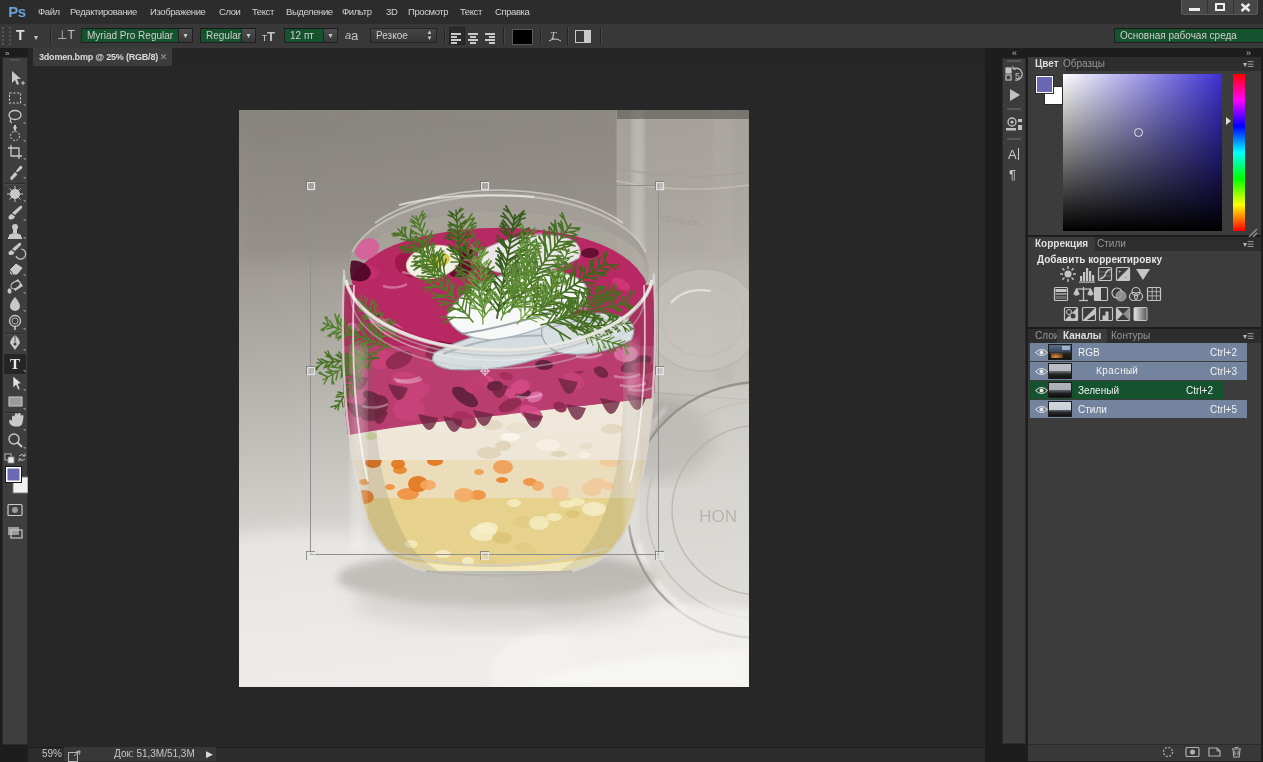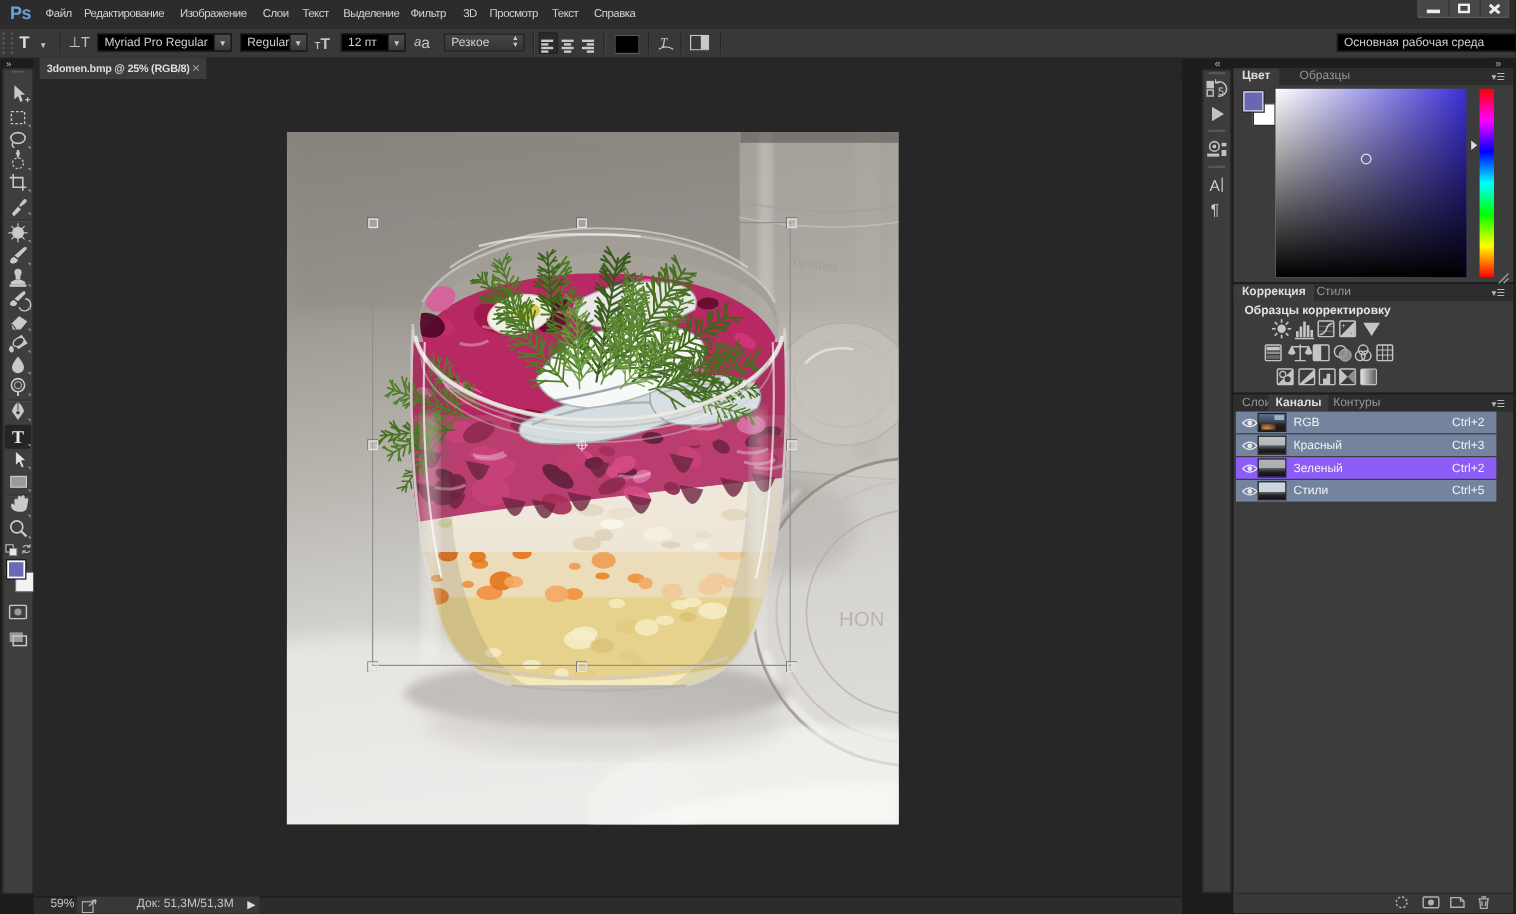--- a/index.html
+++ b/index.html
@@ -4,21 +4,21 @@
   html,body{margin:0;padding:0;}
   body{width:1263px;height:762px;overflow:hidden;background:#1d1d1d;
        font-family:"Liberation Sans",sans-serif;position:relative;}
   .abs{position:absolute;}
   
   #menubar{left:0;top:0;width:1263px;height:24px;background:#2c2c2c;border-bottom:1px solid #202020;}
   #pslogo{left:4px;top:2px;width:26px;height:20px;color:#6ba1d9;font-weight:bold;font-size:15px;line-height:20px;text-align:center;letter-spacing:-0.5px;}
   .menu{top:0;height:24px;line-height:24px;font-size:9.5px;letter-spacing:-0.4px;color:#d2d2d2;}
   
   #optbar{left:0;top:24px;width:1263px;height:24px;background:#383838;border-bottom:1px solid #1e1e1e;}
-  .fld{top:4px;height:15px;background:#000000;border:1px solid #202020;border-top-color:#1a1a1a;color:#cfcfcf;font-size:10px;line-height:14px;padding-left:5px;box-sizing:border-box;white-space:nowrap;}
+  .fld{top:4px;height:15px;background:#14532d;border:1px solid #202020;border-top-color:#1a1a1a;color:#cfcfcf;font-size:10px;line-height:14px;padding-left:5px;box-sizing:border-box;white-space:nowrap;}
   .fbtn{position:absolute;right:0;top:0;width:13px;height:13px;background:linear-gradient(#4e4e4e,#383838);border-left:1px solid #222;color:#c9c9c9;font-size:8px;line-height:13px;text-align:center;}
   .sep{top:27px;width:1px;height:18px;background:#262626;border-right:1px solid #454545;}
   .oicon{color:#c3c3c3;}
   
   #tabbar{left:28px;top:48px;width:957px;height:18px;background:#262626;}
   #tab1{left:5px;top:0;width:139px;height:18px;background:#3c3c3c;color:#dcdcdc;font-size:9px;font-weight:bold;letter-spacing:-0.2px;line-height:18px;padding-left:6px;box-sizing:border-box;white-space:nowrap;overflow:hidden;}
   
   #tools{left:2px;top:57px;width:26px;height:688px;background:#3e3e3e;border:1px solid #2a2a2a;box-sizing:border-box;}
   
   #canvas{left:28px;top:66px;width:957px;height:681px;background:#272727;}
@@ -568,41 +568,41 @@
       <text x="6" y="101" font-family="Liberation Sans" font-size="13" fill="#cdcdcd">A</text>
       <line x1="16.5" y1="90" x2="16.5" y2="102" stroke="#cdcdcd" stroke-width="1"></line>
       <text x="7" y="121" font-family="Liberation Sans" font-size="13" fill="#cdcdcd">¶</text>
     </svg></div>
 <div class="abs" style="left:1012px;top:48px;color:#b5b5b5;font-size:9px;">«</div>
 <div class="abs" style="left:1246px;top:48px;color:#b5b5b5;font-size:9px;">»</div>
 
 <div class="abs panel" style="top:57px;height:178px;">
   <div class="ptabs">
       <span class="ptab active" style="left:0;">Цвет</span>
-      <span class="ptab" style="left:48px;">Образцы</span>
+      <span class="ptab" style="left:28px;">Образцы</span>
       <span class="pmenu">▾☰</span>
     </div>
 </div>
 <div class="abs" style="left:1044px;top:86px;width:17px;height:17px;background:#fff;border:1px solid #2a2a2a;"></div>
 <div class="abs" style="left:1036px;top:76px;width:15px;height:15px;background:#6966b4;border:1px solid #fff;outline:1px solid #2a2a2a;"></div>
 <div class="abs" style="left:1063px;top:74px;width:159px;height:157px;background:linear-gradient(to bottom,rgba(0,0,0,0),#000),linear-gradient(to right,#fff,#3c2fd4);"></div>
 <div class="abs" style="left:1134px;top:128px;width:7px;height:7px;border:1px solid #e6e6e6;border-radius:50%;"></div>
 <div class="abs" style="left:1233px;top:74px;width:12px;height:157px;background:linear-gradient(to bottom,#f00 0%,#f0f 16.7%,#00f 33.3%,#0ff 50%,#0f0 66.7%,#ff0 83.3%,#f00 100%);"></div>
 <div class="abs" style="left:1226px;top:117px;width:0;height:0;border-left:5px solid #ddd;border-top:4px solid transparent;border-bottom:4px solid transparent;"></div>
 <div class="abs" style="left:1248px;top:224px;width:10px;height:10px;"><svg width="10" height="10">
       <path d="M9,1 L1,9 M9,5 L5,9" stroke="#9a9a9a" stroke-width="1.2"></path>
     </svg></div>
 
 <div class="abs panel" style="top:237px;height:90px;">
   <div class="ptabs">
       <span class="ptab active" style="left:0;">Коррекция</span>
       <span class="ptab" style="left:62px;">Стили</span>
       <span class="pmenu">▾☰</span>
     </div>
-  <div style="position:absolute;left:9px;top:17px;color:#e4e4e4;font-size:10px;font-weight:bold;">Образцы корректировку</div>
+  <div style="position:absolute;left:9px;top:17px;color:#e4e4e4;font-size:10px;font-weight:bold;">Добавить корректировку</div>
 </div>
 <div id="adjicons" class="abs" style="left:1028px;top:251px;"><svg width="233" height="76" viewBox="0 0 233 76">
       <g fill="#c5c5c5">
         <circle cx="40" cy="23" r="3.5"></circle>
         <rect x="39.3" y="15" width="1.4" height="3" transform="rotate(0 40 23)"></rect>
         <rect x="39.3" y="15" width="1.4" height="3" transform="rotate(45 40 23)"></rect>
         <rect x="39.3" y="15" width="1.4" height="3" transform="rotate(90 40 23)"></rect>
         <rect x="39.3" y="15" width="1.4" height="3" transform="rotate(135 40 23)"></rect>
         <rect x="39.3" y="15" width="1.4" height="3" transform="rotate(180 40 23)"></rect>
         <rect x="39.3" y="15" width="1.4" height="3" transform="rotate(225 40 23)"></rect>
@@ -695,24 +695,24 @@
       <span style="position:absolute;right:10px;top:3.5px;font-size:10px;color:#f2f2f2;">Ctrl+2</span>
     </div>
     <div style="position:absolute;left:0;top:19px;width:217px;height:18px;background:#74849e;">
       <span style="position:absolute;left:5px;top:5px;line-height:0;"><svg width="13" height="9" viewBox="0 0 13 9">
           <path d="M0.5,4.5 Q6.5,-1.5 12.5,4.5 Q6.5,10.5 0.5,4.5 Z" fill="none" stroke="#e8e8e8" stroke-width="1"></path>
           <circle cx="6.5" cy="4.5" r="2" fill="#e8e8e8"></circle>
         </svg></span>
       <span style="position:absolute;left:18px;top:1px;width:24px;height:16px;background:linear-gradient(180deg,#9aa0a8 0%,#6e7478 50%,#232323 75%,#111 100%);border:1px solid #1d1d1d;box-sizing:border-box;overflow:hidden;">
         <i style="position:absolute;left:0;top:0;width:24px;height:7px;background:#c2c6ca;opacity:.85;"></i>
       </span>
-      <span style="position:absolute;left:48px;top:3.5px;font-size:10px;color:#f2f2f2;">Красный</span>
+      <span style="position:absolute;left:66px;top:3.5px;font-size:10px;color:#f2f2f2;font-family:Liberation Mono, monospace;">Красный</span>
       <span style="position:absolute;right:10px;top:3.5px;font-size:10px;color:#f2f2f2;">Ctrl+3</span>
     </div>
-    <div style="position:absolute;left:0;top:38px;width:217px;height:18px;background:#8b5cf6;">
+    <div style="position:absolute;left:0;top:38px;width:193px;height:18px;background:#14532d;">
       <span style="position:absolute;left:5px;top:5px;line-height:0;"><svg width="13" height="9" viewBox="0 0 13 9">
           <path d="M0.5,4.5 Q6.5,-1.5 12.5,4.5 Q6.5,10.5 0.5,4.5 Z" fill="none" stroke="#e8e8e8" stroke-width="1"></path>
           <circle cx="6.5" cy="4.5" r="2" fill="#e8e8e8"></circle>
         </svg></span>
       <span style="position:absolute;left:18px;top:1px;width:24px;height:16px;background:linear-gradient(180deg,#8e949c 0%,#62686c 50%,#1e1e1e 75%,#0e0e0e 100%);border:1px solid #1d1d1d;box-sizing:border-box;overflow:hidden;">
         <i style="position:absolute;left:0;top:0;width:24px;height:7px;background:#b6babe;opacity:.85;"></i>
       </span>
       <span style="position:absolute;left:48px;top:3.5px;font-size:10px;color:#f2f2f2;">Зеленый</span>
       <span style="position:absolute;right:10px;top:3.5px;font-size:10px;color:#f2f2f2;">Ctrl+2</span>
     </div>

